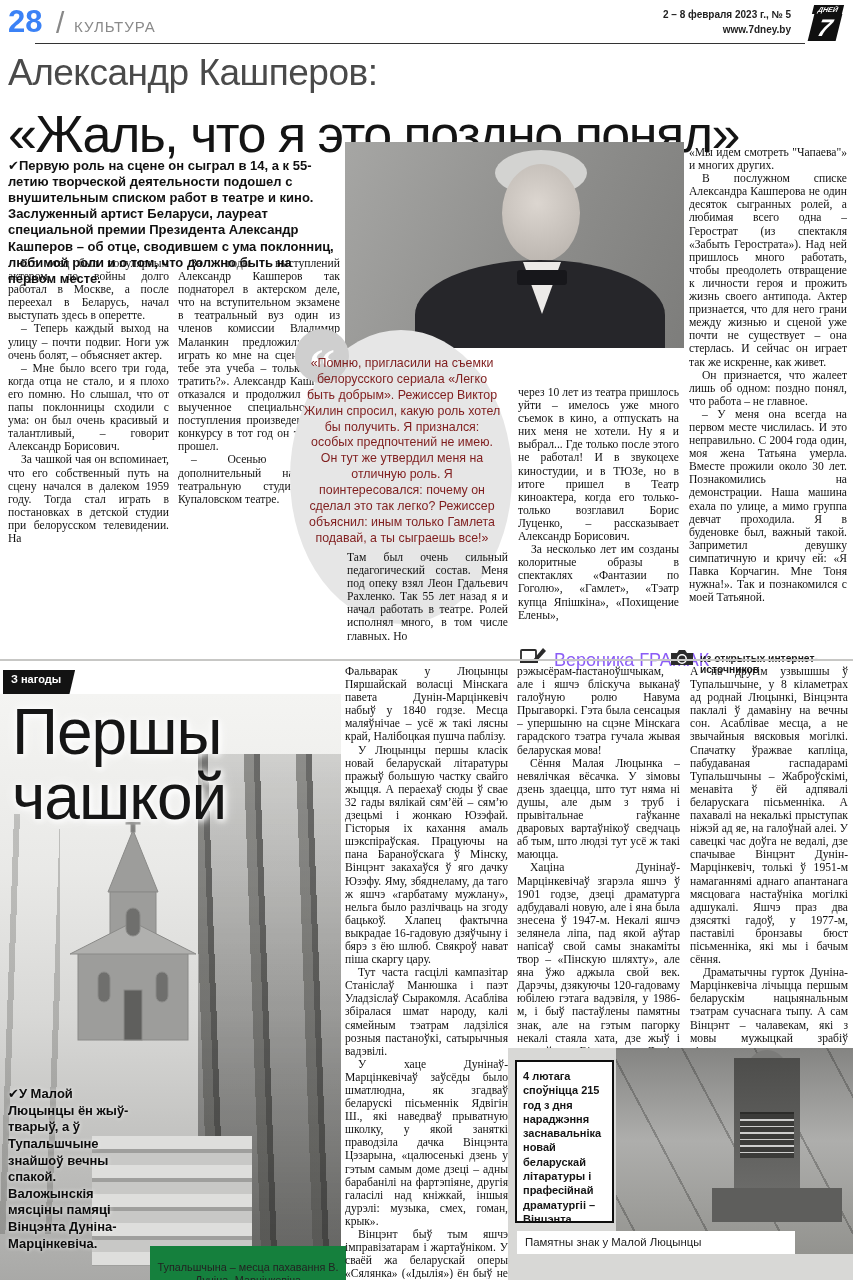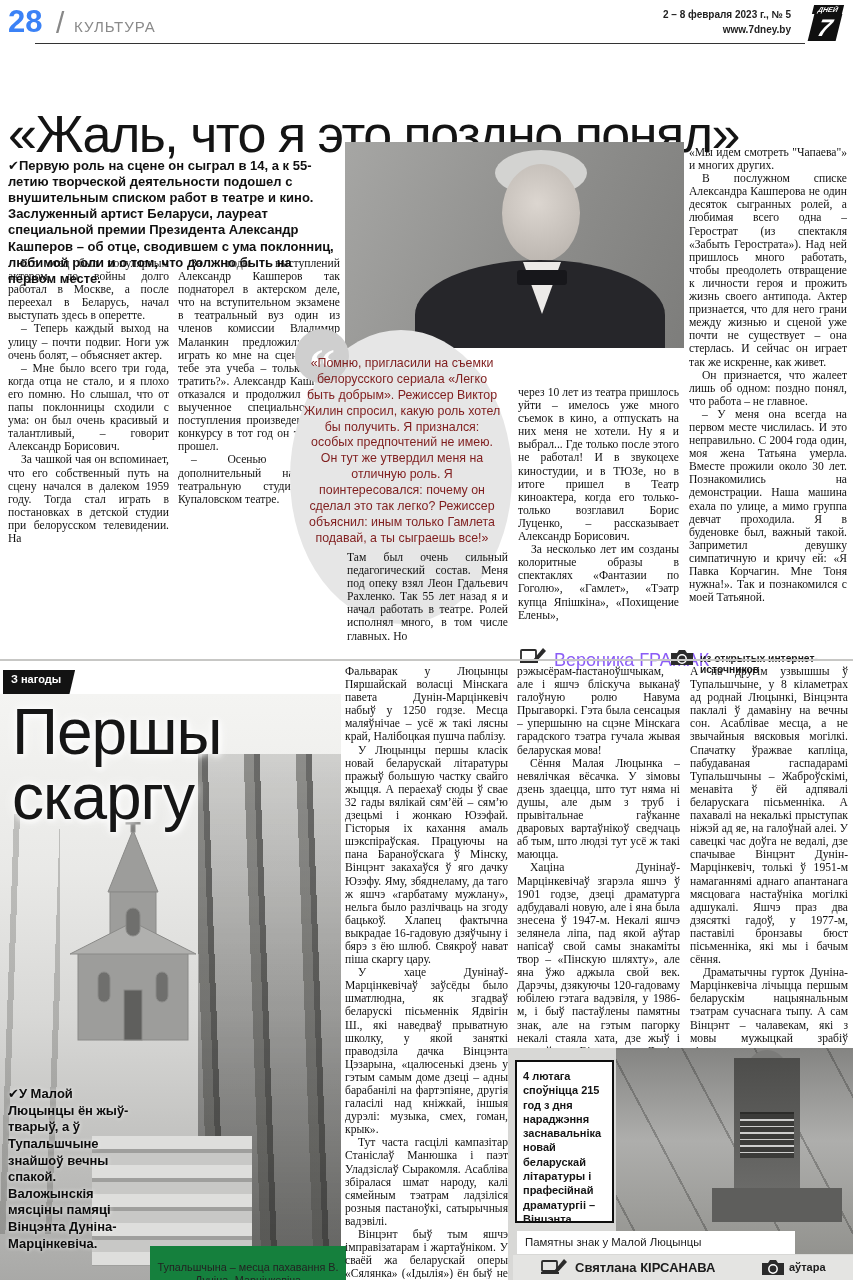--- a/index.html
+++ b/index.html
@@ -113,20 +113,21 @@
   <div class="abs header-rule"></div>
   <div class="abs issue">
     <div>2 – 8 февраля  2023 г., № 5</div>
     <div>www.7dney.by</div>
   </div>
   <div class="abs logo">
     <div class="logo-top">ДНЕЙ</div>
     <div class="logo-seven">7</div>
   </div>
 
+  <div class="abs kicker">Александр Кашперов:</div>
   <div class="abs headline">«Жаль, что я это поздно понял»</div>
 
   <div class="abs lead"><span class="check">✔</span><span>Первую роль на сцене он сыграл в 14, а к 55-летию творческой деятельности подошел с внушительным списком работ в театре и кино. Заслуженный артист Беларуси, лауреат специальной премии Президента Александр Кашперов – об отце, сводившем с ума поклонниц, любимой роли и о том, что должно быть на первом месте.</span></div>
 
   <div class="abs col c1">
     <p>Его отец был популярным актером, до войны долго работал в Москве, а после переехал в Беларусь, начал выступать здесь в оперетте.</p>
     <p>– Теперь каждый выход на улицу – почти подвиг. Ноги уж очень болят, – объясняет актер.</p>
     <p>– Мне было всего три года, когда отца не стало, и я плохо его помню. Но слышал, что от папы поклонницы сходили с ума: он был очень красивый и талантливый, – говорит Александр Борисович.</p>
     <p>За чашкой чая он вспоминает, что его собственный путь на сцену начался в далеком 1959 году. Тогда стал играть в постановках в детской студии при белорусском телевидении. На</p>
   </div>
@@ -198,31 +199,31 @@
         <rect x="30" y="130" width="110" height="88"></rect>
         <polygon points="22,132 85,100 148,132" fill="#b0b0ae"></polygon>
         <rect x="78" y="86" width="14" height="28" rx="7" fill="#6f6f6d"></rect>
         <rect x="50" y="150" width="12" height="30" rx="6" fill="#6f6f6d"></rect>
         <rect x="108" y="150" width="12" height="30" rx="6" fill="#6f6f6d"></rect>
         <rect x="76" y="168" width="18" height="50" fill="#5f5f5d"></rect>
       </g>
     </svg>
     <div class="steps"></div>
   </div>
-  <div class="abs hl2">Першы скаргу</div>
+  <div class="abs hl2">Першы чашкой</div>
 
   <div class="abs photo-note"><span class="check">✔</span><span>У Малой Люцынцы ён жыў-тварыў, а ў Тупальшчыне знайшоў вечны спакой. Валожынскія мясціны памяці Вінцэнта Дуніна-Марцінкевіча.</span></div>
 
   <div class="abs church-caption">Тупальшчына – месца пахавання В. Дуніна- Марцінкевіча</div>
 
   <div class="abs col cA">
-    <p class="ni">Фальварак у Люцынцы Пяршайскай воласці Мінскага павета Дунін-Марцінкевіч набыў у 1250 годзе. Месца маляўнічае – усё ж такі лясны край, Налібоцкая пушча паблізу.</p>
+    <p class="ni">Фальварак у Люцынцы Пяршайскай воласці Мінскага павета Дунін-Марцінкевіч набыў у 1840 годзе. Месца маляўнічае – усё ж такі лясны край, Налібоцкая пушча паблізу.</p>
     <p>У Люцынцы першы класік новай беларускай літаратуры пражыў большую частку свайго жыцця. А пераехаў сюды ў свае 32 гады вялікай сям’ёй – сям’ю дзецьмі і жонкаю Юзэфай. Гісторыя іх кахання амаль шэкспіраўская. Працуючы на пана Бараноўскага ў Мінску, Вінцэнт закахаўся ў яго дачку Юзэфу. Яму, збяднеламу, да таго ж яшчэ «гарбатаму мужлану», нельга было разлічваць на згоду бацькоў. Хлапец фактычна выкрадае 16-гадовую дзяўчыну і бярэ з ёю шлюб. Свякроў нават піша скаргу цару.</p>
+    <p>Тут часта гасцілі кампазітар Станіслаў Манюшка і паэт Уладзіслаў Сыракомля. Асабліва збіралася шмат народу, калі сямейным тэатрам ладзіліся розныя пастаноўкі, сатырычныя вадэвілі.</p>
     <p>У хаце Дунінаў-Марцінкевічаў заўсёды было шматлюдна, як згадваў беларускі пісьменнік Ядвігін Ш., які наведваў прыватную школку, у якой заняткі праводзіла дачка Вінцэнта Цэзарына, «цалюсенькі дзень у гэтым самым доме дзеці – адны барабанілі на фартэпіяне, другія галасілі над кніжкай, іншыя дурэлі: музыка, смех, гоман, крык».</p>
-    <p>Тут часта гасцілі кампазітар Станіслаў Манюшка і паэт Уладзіслаў Сыракомля. Асабліва збіралася шмат народу, калі сямейным тэатрам ладзіліся розныя пастаноўкі, сатырычныя вадэвілі.</p>
     <p>Вінцэнт быў тым яшчэ імправізатарам і жартаўніком. У сваёй жа беларускай оперы «Сялянка» («Ідылія») ён быў не толькі</p>
   </div>
   <div class="abs col cB">
     <p class="ni">рэжысёрам-пастаноўшчыкам, але і яшчэ бліскуча выканаў галоўную ролю Навума Прыгаворкі. Гэта была сенсацыя – упершыню на сцэне Мінскага гарадского тэатра гучала жывая беларуская мова!</p>
     <p>Сёння Малая Люцынка – невялічкая вёсачка. У зімовы дзень здаецца, што тут няма ні душы, але дым з труб і прывітальнае гаўканне дваровых вартаўнікоў сведчаць аб тым, што людзі тут усё ж такі маюцца.</p>
     <p>Хаціна Дунінаў-Марцінкевічаў згарэла яшчэ ў 1901 годзе, дзеці драматурга адбудавалі новую, але і яна была знесена ў 1947-м. Некалі яшчэ зелянела ліпа, пад якой аўтар напісаў свой самы знакаміты твор – «Пінскую шляхту», але яна ўжо аджыла свой век. Дарэчы, дзякуючы 120-гадоваму юбілею гэтага вадэвіля, у 1986-м, і быў пастаўлены памятны знак, але на гэтым пагорку некалі стаяла хата, дзе жыў і тварыў Вінцэнт Дунін-Марцінкевіч.</p>
   </div>
   <div class="abs col cC">
     <p class="ni">А на другім узвышшы ў Тупальшчыне, у 8 кіламетрах ад роднай Люцынкі, Вінцэнта паклалі ў дамавіну на вечны сон. Асаблівае месца, а не звычайныя вясковыя могілкі. Спачатку ўражвае капліца, пабудаваная гаспадарамі Тупальшчыны – Жаброўскімі, менавіта ў ёй адпявалі беларускага пісьменніка. А пахавалі на некалькі прыступак ніжэй ад яе, на галоўнай алеі. У савецкі час доўга не ведалі, дзе спачывае Вінцэнт Дунін-Марцінкевіч, толькі ў 1951-м намаганнямі аднаго апантанага мясцовага настаўніка могілкі адшукалі. Яшчэ праз два дзясяткі гадоў, у 1977-м, паставілі бронзавы бюст пісьменніка, які мы і бачым сёння.</p>
     <p>Драматычны гурток Дуніна-Марцінкевіча лічыцца першым беларускім нацыянальным тэатрам сучаснага тыпу. А сам Вінцэнт – чалавекам, які з мовы мужыцкай зрабіў літаратурную.</p>
@@ -232,31 +233,14 @@
   <div class="abs memorial">
     <div class="mem-branches"></div>
     <div class="mem-bust"></div>
     <div class="mem-stone"></div>
     <div class="mem-plaque"></div>
     <div class="mem-base"></div>
   </div>
   <div class="abs infobox">4 лютага споўніцца 215 год з дня нараджэння заснавальніка новай беларускай літаратуры і прафесійнай драматургіі – Вінцэнта Дуніна-Марцінкевіча.</div>
   <div class="abs mem-caption">Памятны знак у Малой Люцынцы</div>
 
-  <div class="abs byline2">
-    <span class="icon-pen2">
-      <svg width="26" height="18" viewBox="0 0 26 18">
-          <rect x="1" y="3" width="15" height="10" rx="1" fill="none" stroke="#2b2b2b" stroke-width="1.8"></rect>
-          <path d="M0 15h18" stroke="#2b2b2b" stroke-width="2"></path>
-          <path d="M13 13 L23 1 l3 3 L16 15 l-4 1z" fill="#2b2b2b"></path>
-        </svg>
-    </span>
-    <span class="by2-name">Святлана КІРСАНАВА</span>
-    <span class="icon-cam2">
-      <svg width="24" height="17" viewBox="0 0 24 17">
-          <path d="M1 4h6l2-3h6l2 3h6v12H1z" fill="#2b2b2b"></path>
-          <circle cx="12" cy="10" r="4.2" fill="#2b2b2b" stroke="#fff" stroke-width="1.5"></circle>
-        </svg>
-    </span>
-    <span class="by2-credit">аўтара</span>
-  </div>
 
 </div>
 
 </body></html>

